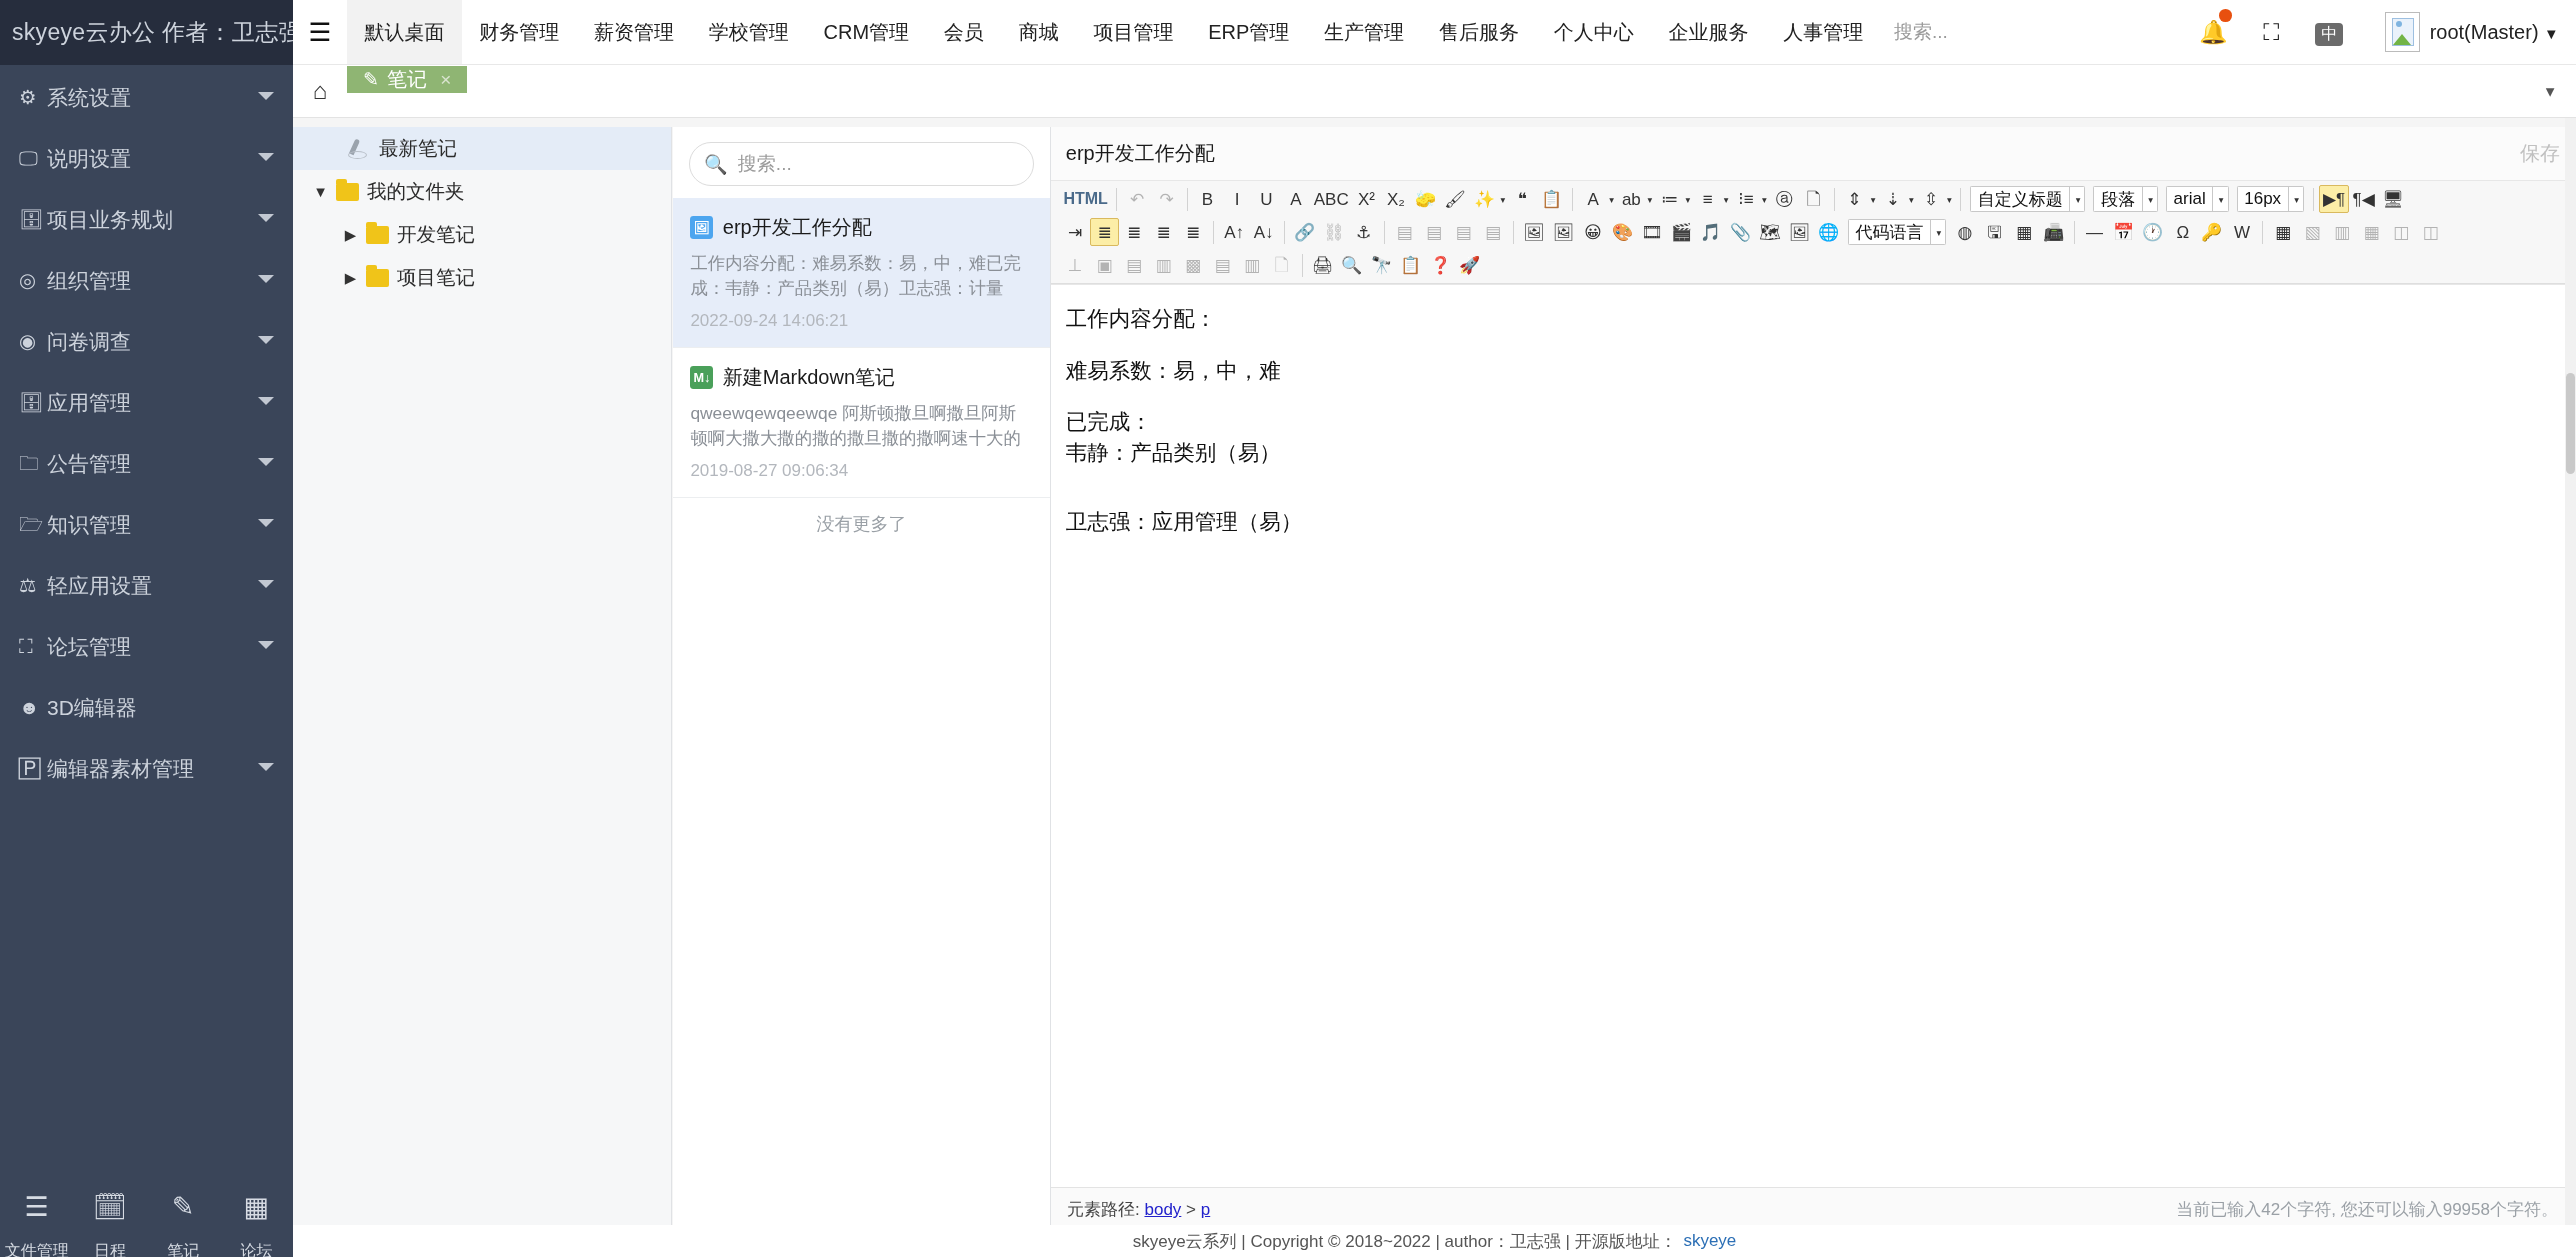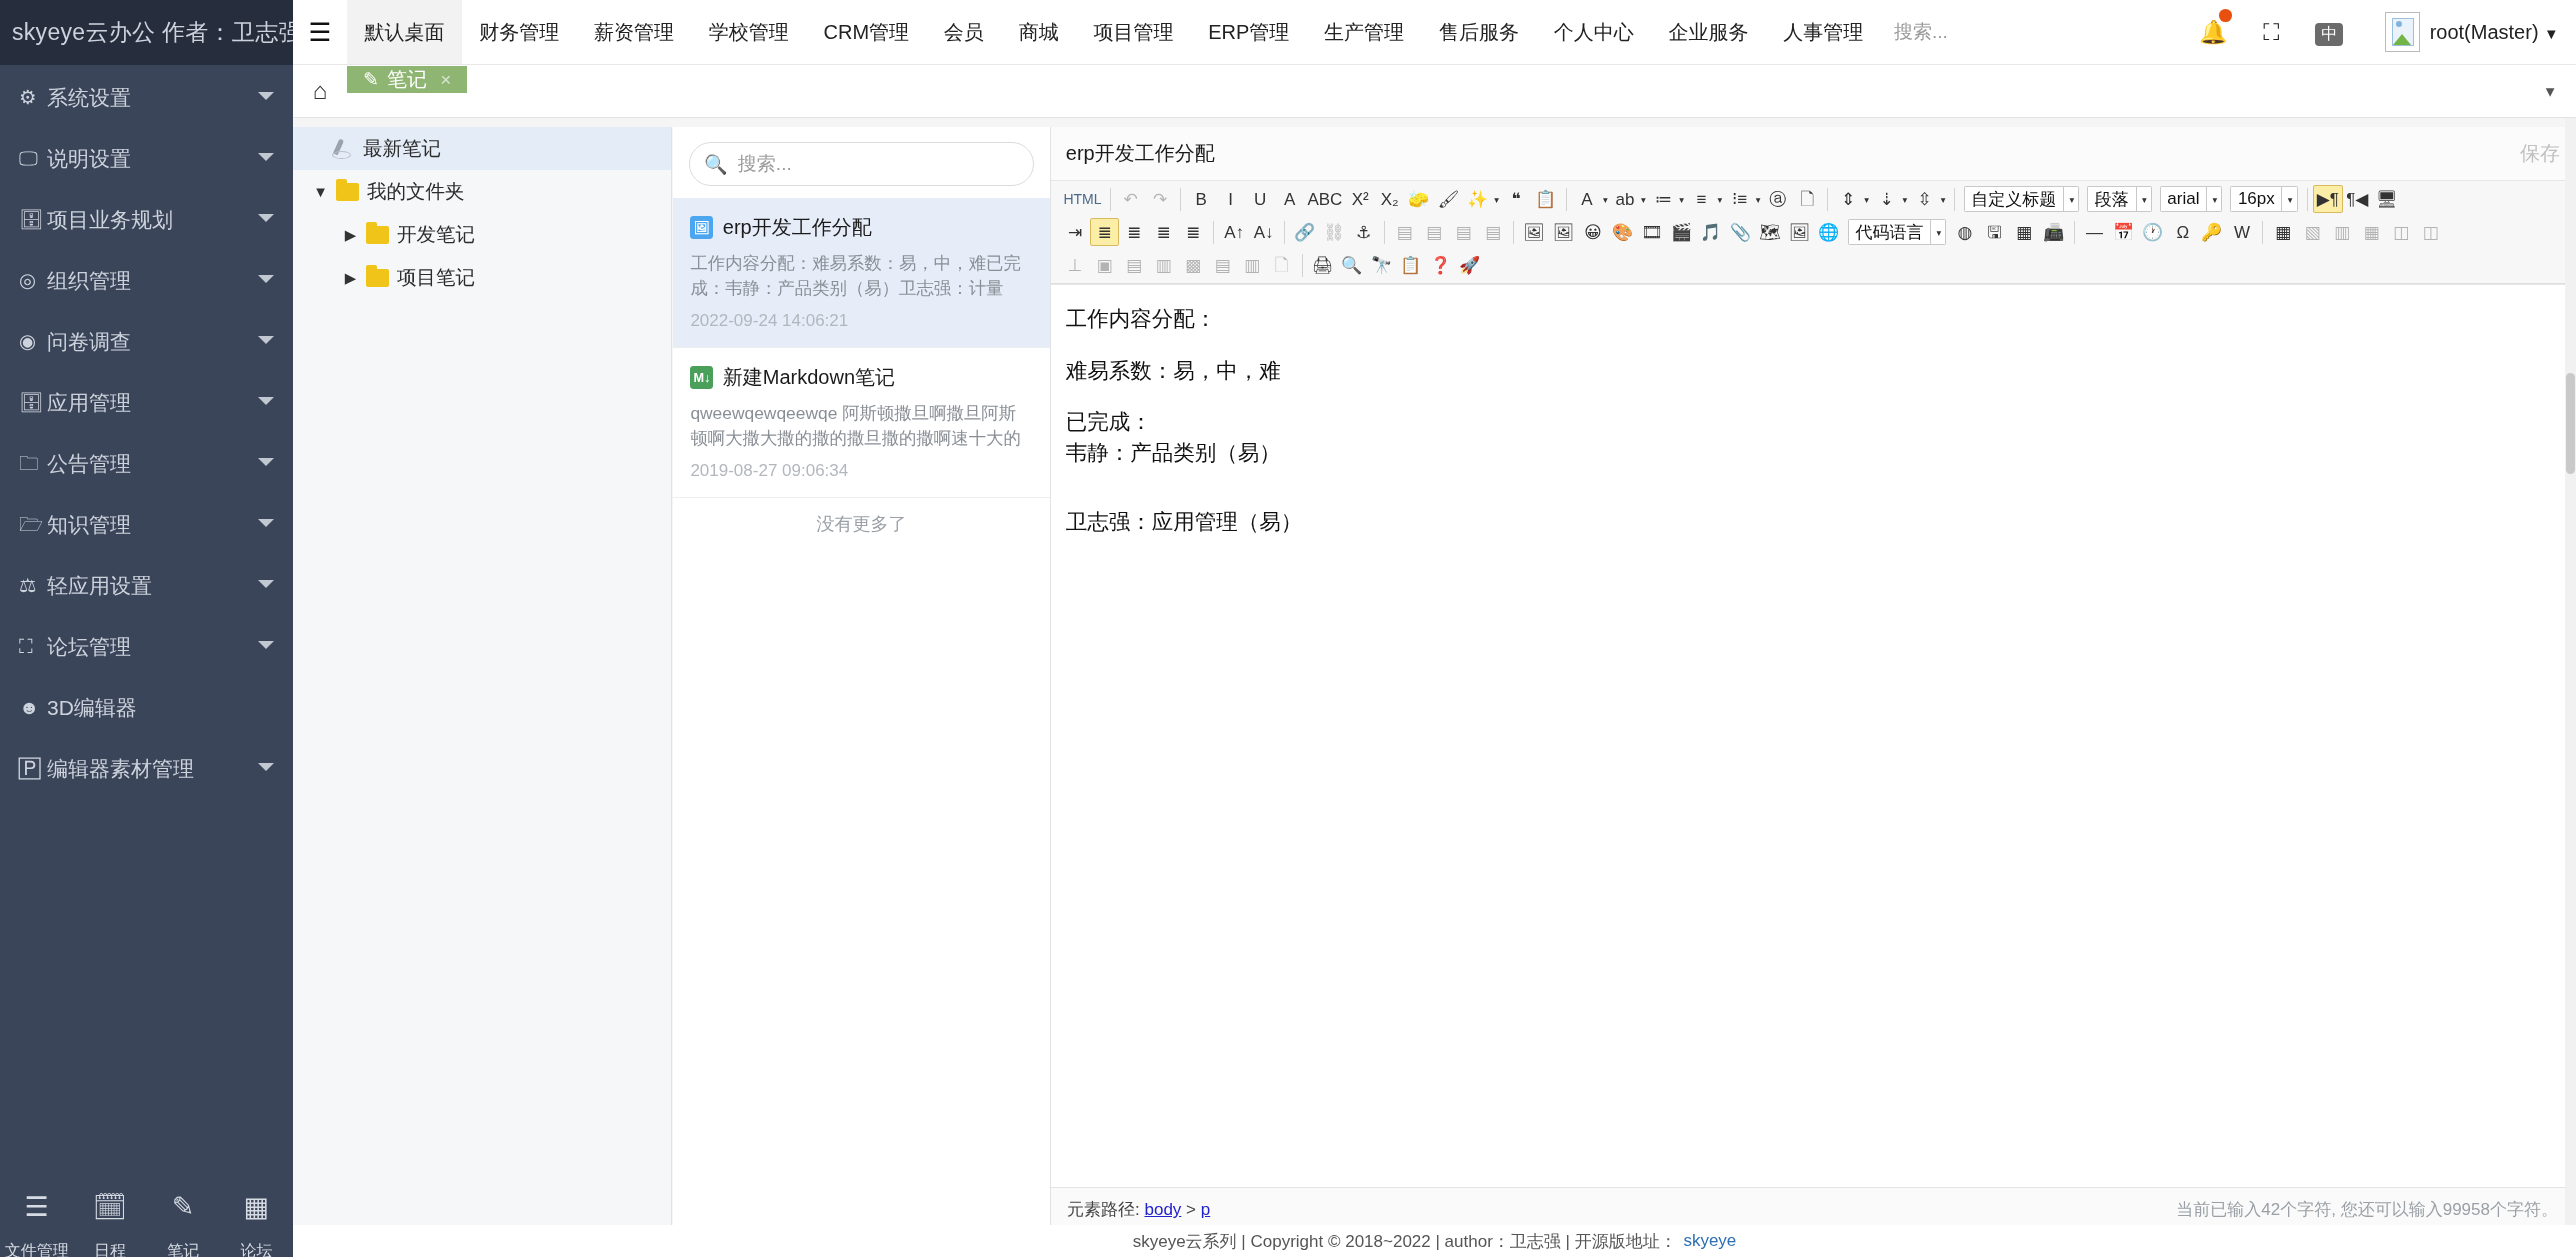--- a/index.html
+++ b/index.html
@@ -228,21 +228,21 @@
     flex-wrap: nowrap; overflow: hidden;
   }
   .tbtn {
     min-width: 29.5px; height: 28px; display: flex; align-items: center;
     justify-content: center; font-size: 17px; color: #333;
     cursor: pointer; border: 0.7px solid transparent; border-radius: 2px;
     padding: 0 2px; flex: 0 0 auto; line-height: 1;
   }
   .tbtn.dim { opacity: .34; }
   .tbtn.on { background: #fceea7; border-color: #d9b95e; }
-  .tbtn.html-l { font-size: 14px; font-weight: normal; color: #4a6a8a; min-width: 34px; }
+  .tbtn.html-l { font-size: 16px; font-weight: bold; color: #4a6a8a; min-width: 34px; }
   .tsep {
     width: 0.7px; height: 23px; background: #d2d2d2; margin: 0 5.4px; flex: 0 0 auto;
   }
   .tcaret {
     font-size: 9.4px; color: #333; margin-left: 1.3px; margin-right: 2.7px;
     flex: 0 0 auto; cursor: pointer;
   }
   .tsel {
     height: 25.5px; border: 0.7px solid #c8c8c8; background: #fff;
     display: flex; align-items: center; font-size: 17px; color: #111;
@@ -384,21 +384,21 @@
         <span>笔记</span>
         <span class="dt-x">×</span>
       </div>
     </div>
   <div id="tab-collapse">▾</div>
 </div>
 
 <div id="work">
 
   <div id="tree-panel">
-      <div class="tree-row sel" style="padding-left: 8px;">
+      <div class="tree-row sel" style="padding-left: 24px;">
         <span class="tr-caret"></span>
         <span class="feather-ic"></span>
         <span>最新笔记</span>
       </div>
       <div class="tree-row" style="padding-left: 12px;">
         <span class="tr-caret">▼</span>
         <span class="tr-fold"><i class="folder-ic"></i></span>
         <span>我的文件夹</span>
       </div>
       <div class="tree-row" style="padding-left: 42px;">

